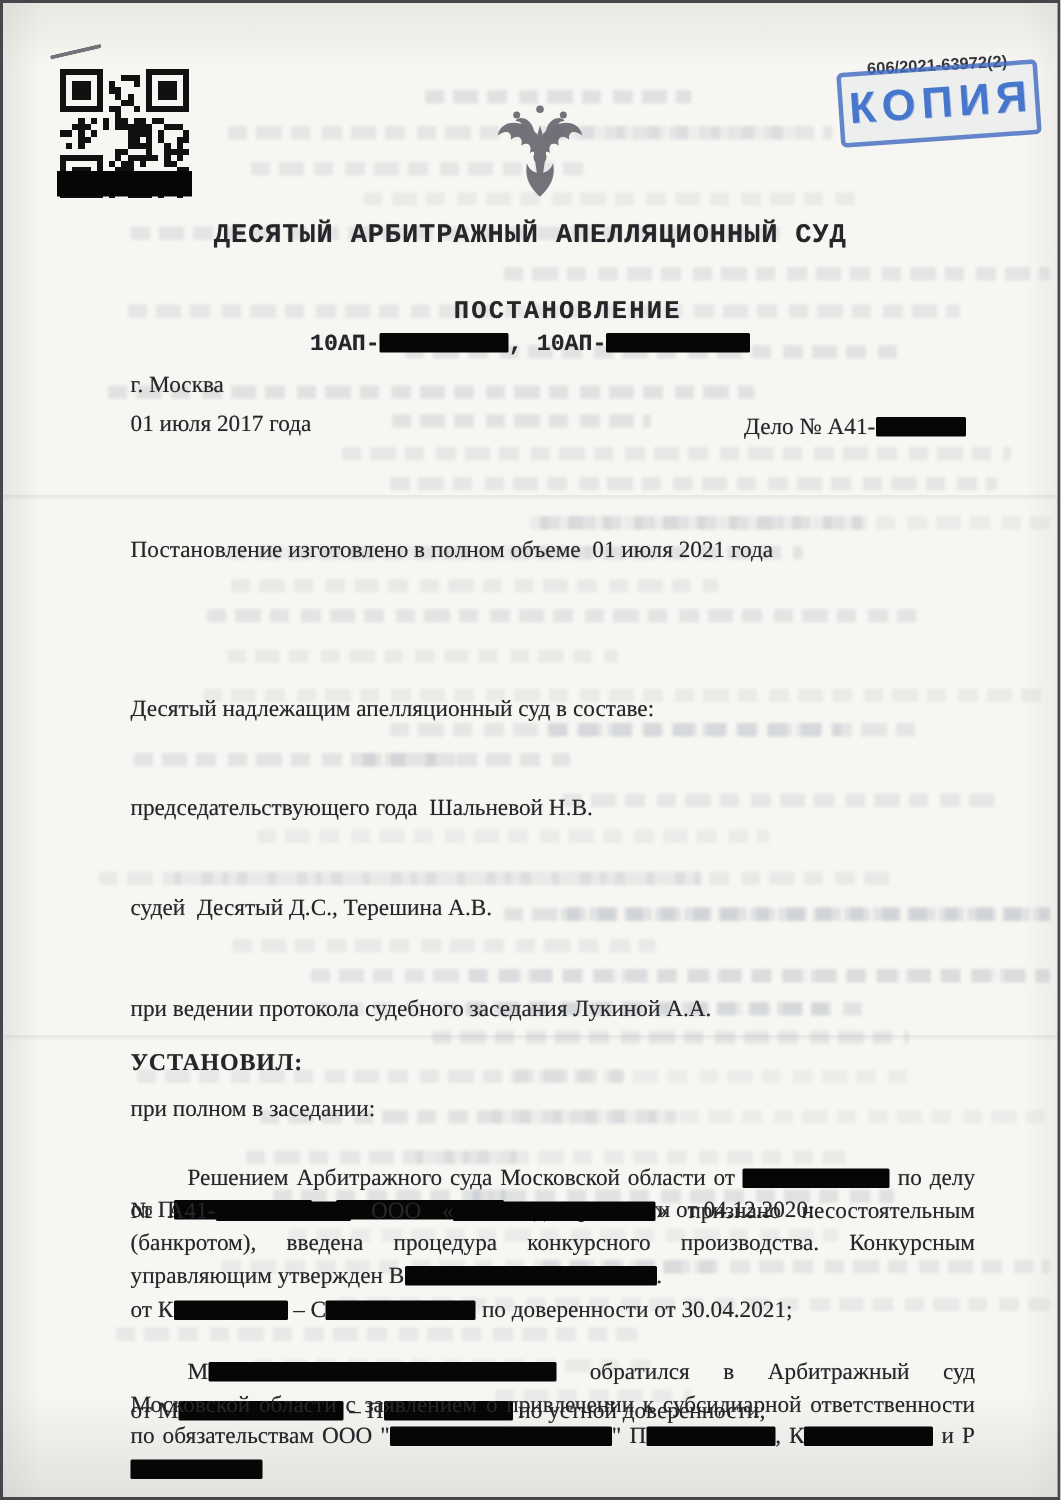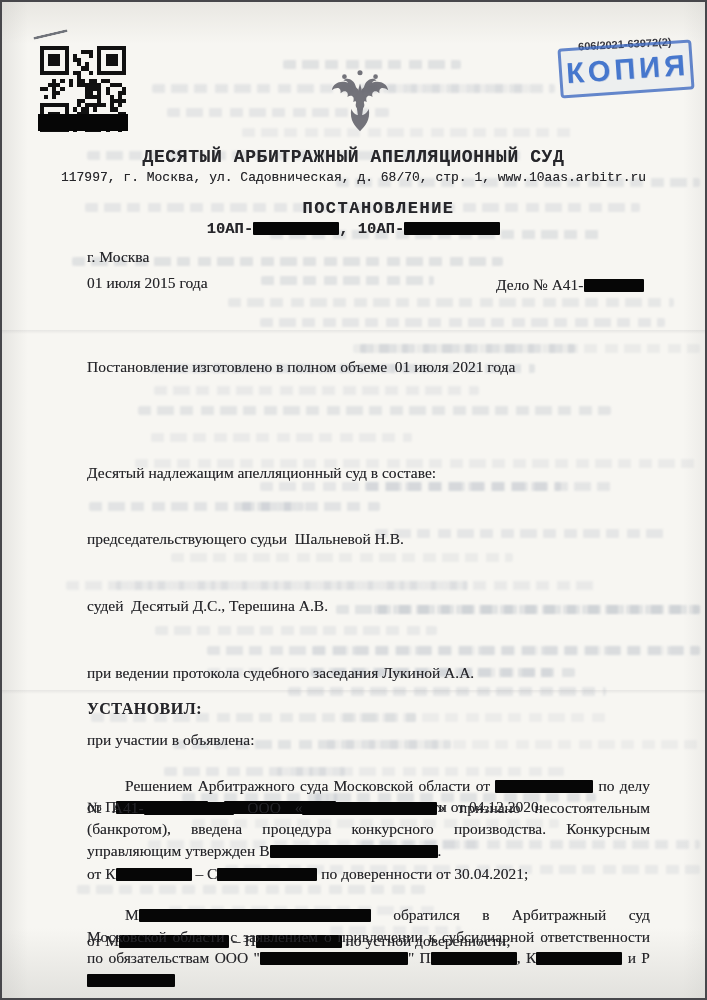--- a/index.html
+++ b/index.html
@@ -273,37 +273,36 @@
         <circle cx="32" cy="40" r="4.5"></circle>
       </g>
     </svg>
 
     <div id="stamp-number">606/2021-63972(2)</div>
     <div id="stamp-box">
       <span id="stamp-label">КОПИЯ</span>
     </div>
 
     <div class="txt center" id="court-name">ДЕСЯТЫЙ АРБИТРАЖНЫЙ АПЕЛЛЯЦИОННЫЙ СУД</div>
-    <div class="txt center" id="court-address">117997, г. Москва, ул. Садовническая, д. 68/70, стр. 1, www.10aas.arbitr.ru</div>
 
     <div class="txt center" id="doc-type">ПОСТАНОВЛЕНИЕ</div>
     <div class="txt center" id="case-numbers">10АП-<span class="redact" style="width: 86px;"></span>, 10АП-<span class="redact" style="width: 96px;"></span></div>
 
     <div class="txt" id="city">г. Москва</div>
-    <div class="txt" id="date">01 июля 2015 года</div>
+    <div class="txt" id="date">01 июля 2017 года</div>
     <div class="txt" id="case-ref">Дело № А41-<span class="redact" style="width: 60px;"></span></div>
 
     <div class="txt" id="resolutive-2">Постановление изготовлено в полном объеме  01 июля 2021 года</div>
 
     <div class="txt" id="composition">
       <div class="comp-line">Десятый надлежащим апелляционный суд в составе:</div>
-      <div class="comp-line">председательствующего судьи  Шальневой Н.В.</div>
+      <div class="comp-line">председательствующего года  Шальневой Н.В.</div>
       <div class="comp-line">судей  Десятый Д.С., Терешина А.В.</div>
       <div class="comp-line">при ведении протокола судебного заседания Лукиной А.А.</div>
-      <div class="comp-line">при участии в объявлена:</div>
+      <div class="comp-line">при полном в заседании:</div>
       <div class="comp-line">от П<span class="redact" style="width: 92px;"></span> – <span class="redact" style="width: 112px;"></span>по доверенности от 04.12.2020:</div>
       <div class="comp-line">от К<span class="redact" style="width: 76px;"></span> – С<span class="redact" style="width: 100px;"></span> по доверенности от 30.04.2021;</div>
       <div class="comp-line">от М<span class="redact" style="width: 110px;"></span> – П<span class="redact" style="width: 86px;"></span> по устной доверенности;</div>
       <div class="comp-line">от иных лиц, участвующих в деле, не явились извещены надлежащим образом;</div>
       
     </div>
 
     <div class="txt" id="ruling-heading">УСТАНОВИЛ:</div>
 
     <div class="txt" id="body-paragraphs">

